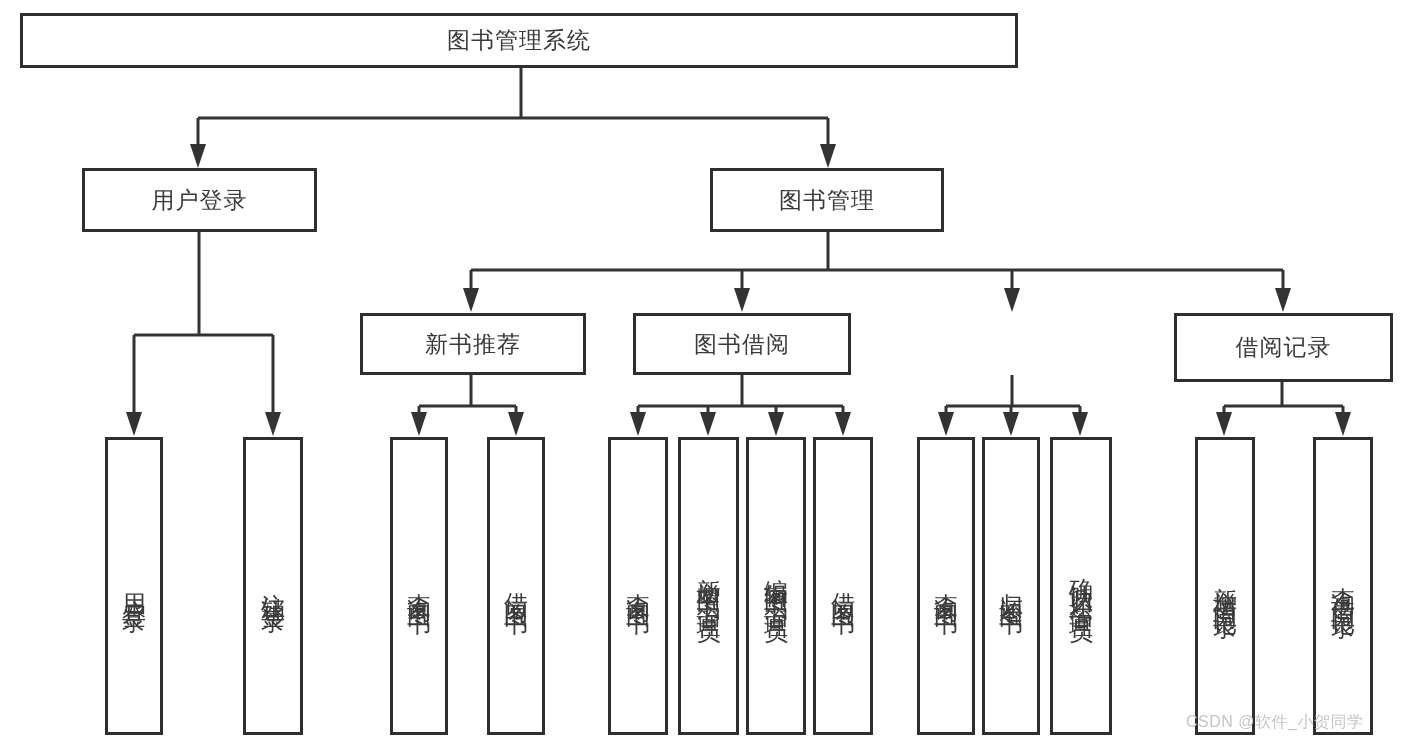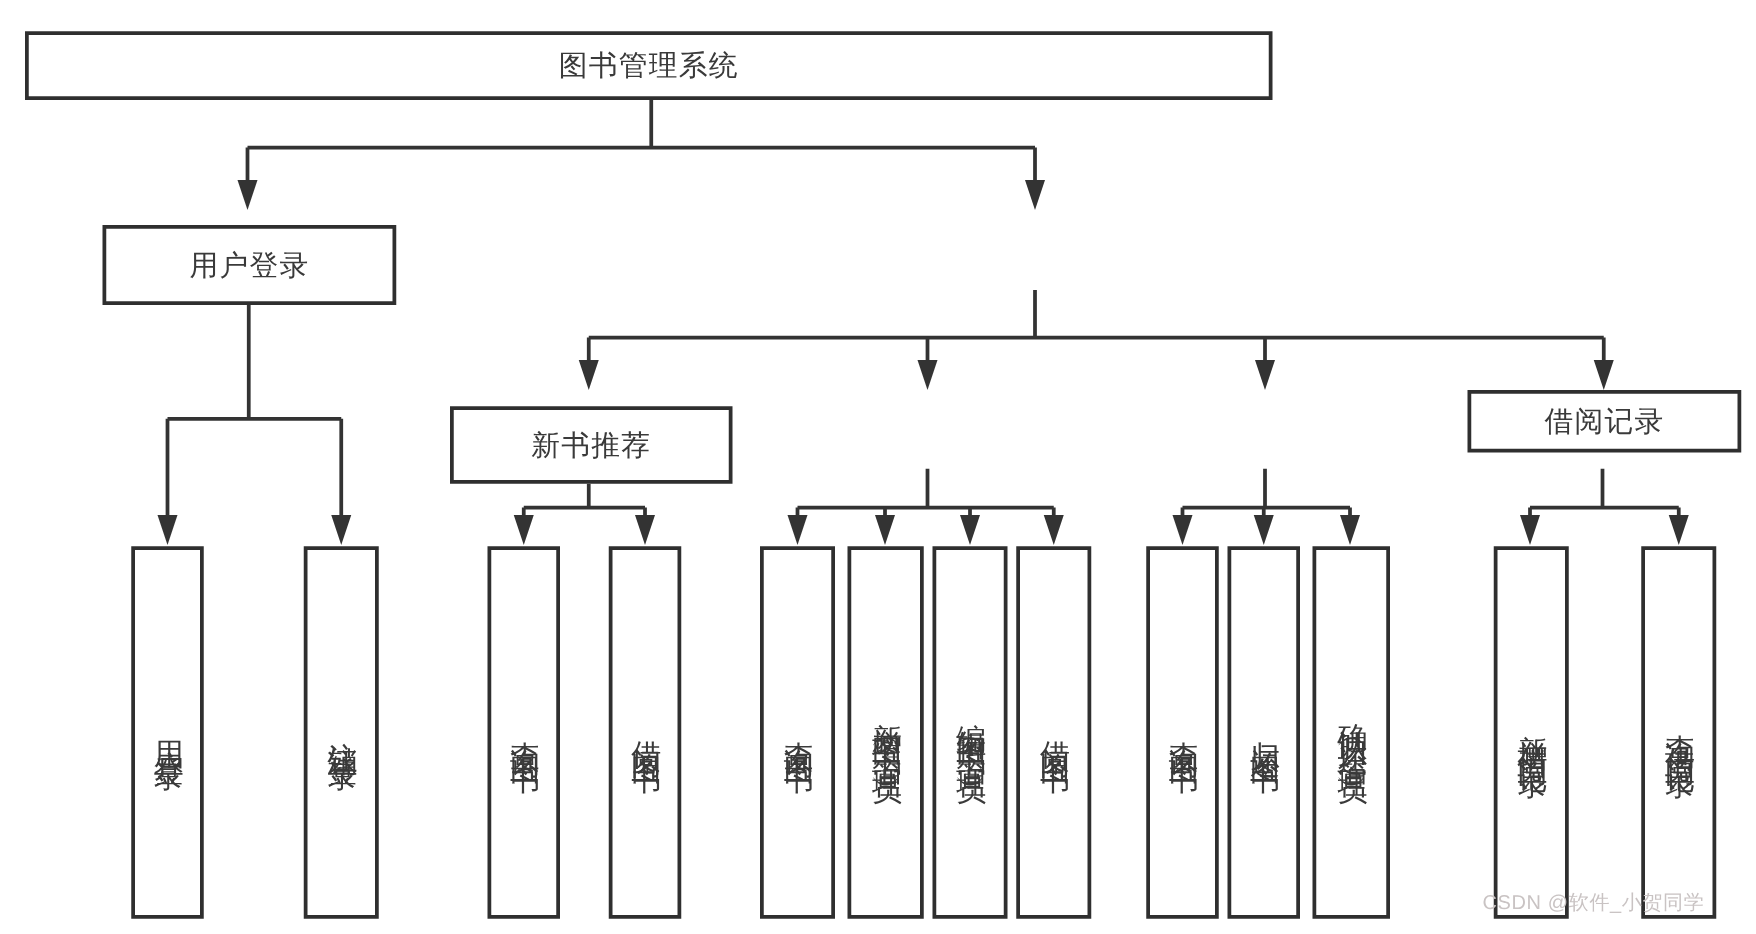--- a/index.html
+++ b/index.html
@@ -5,21 +5,21 @@
   html,body{margin:0;padding:0;background:#ffffff;}
   .canvas{
     position:relative;width:1405px;height:747px;background:#ffffff;overflow:hidden;
     font-family:"Liberation Sans", sans-serif;color:#3a3a3a;
   }
   svg.connectors{position:absolute;left:0;top:0;z-index:1;}
   .node{
     position:absolute;background:#ffffff;border:3px solid #2f2f2f;box-sizing:border-box;
     display:flex;align-items:center;justify-content:center;z-index:2;
   }
-  .h-node{font-size:23px;letter-spacing:1px;margin-top:12px;}
+  .h-node{font-size:23px;letter-spacing:1px;}
   .v-node .vtext{
     writing-mode:vertical-rl;text-orientation:mixed;
     font-size:24px;letter-spacing:6px;line-height:1;
   }
   .watermark{
     position:absolute;left:1186px;top:712px;z-index:6;
     font-size:16px;color:#c9c3c3;white-space:nowrap;letter-spacing:0.5px;
   }
 </style>
 </head>
@@ -67,25 +67,31 @@
     </g>
   </svg>
 
   <div class="node h-node" style="left:20px;top:13px;width:998px;height:55px">
     <span>图书管理系统</span>
   </div>
 
   <div class="node h-node" style="left:82px;top:168px;width:235px;height:64px">
     <span>用户登录</span>
   </div>
+  <div class="node h-node" style="left:710px;top:168px;width:234px;height:64px">
+    <span>图书管理</span>
+  </div>
 
   <div class="node h-node" style="left:360px;top:313px;width:226px;height:62px">
     <span>新书推荐</span>
   </div>
-  <div class="node h-node" style="left:1174px;top:300px;width:219px;height:50px">
+  <div class="node h-node" style="left:633px;top:313px;width:218px;height:62px">
+    <span>图书借阅</span>
+  </div>
+  <div class="node h-node" style="left:1174px;top:313px;width:219px;height:69px">
     <span>借阅记录</span>
   </div>
 
   <div class="node v-node" style="left:105px;top:437px;width:58px;height:298px">
     <span class="vtext">用户登录</span>
   </div>
   <div class="node v-node" style="left:243px;top:437px;width:60px;height:298px">
     <span class="vtext">注销登录</span>
   </div>
 

